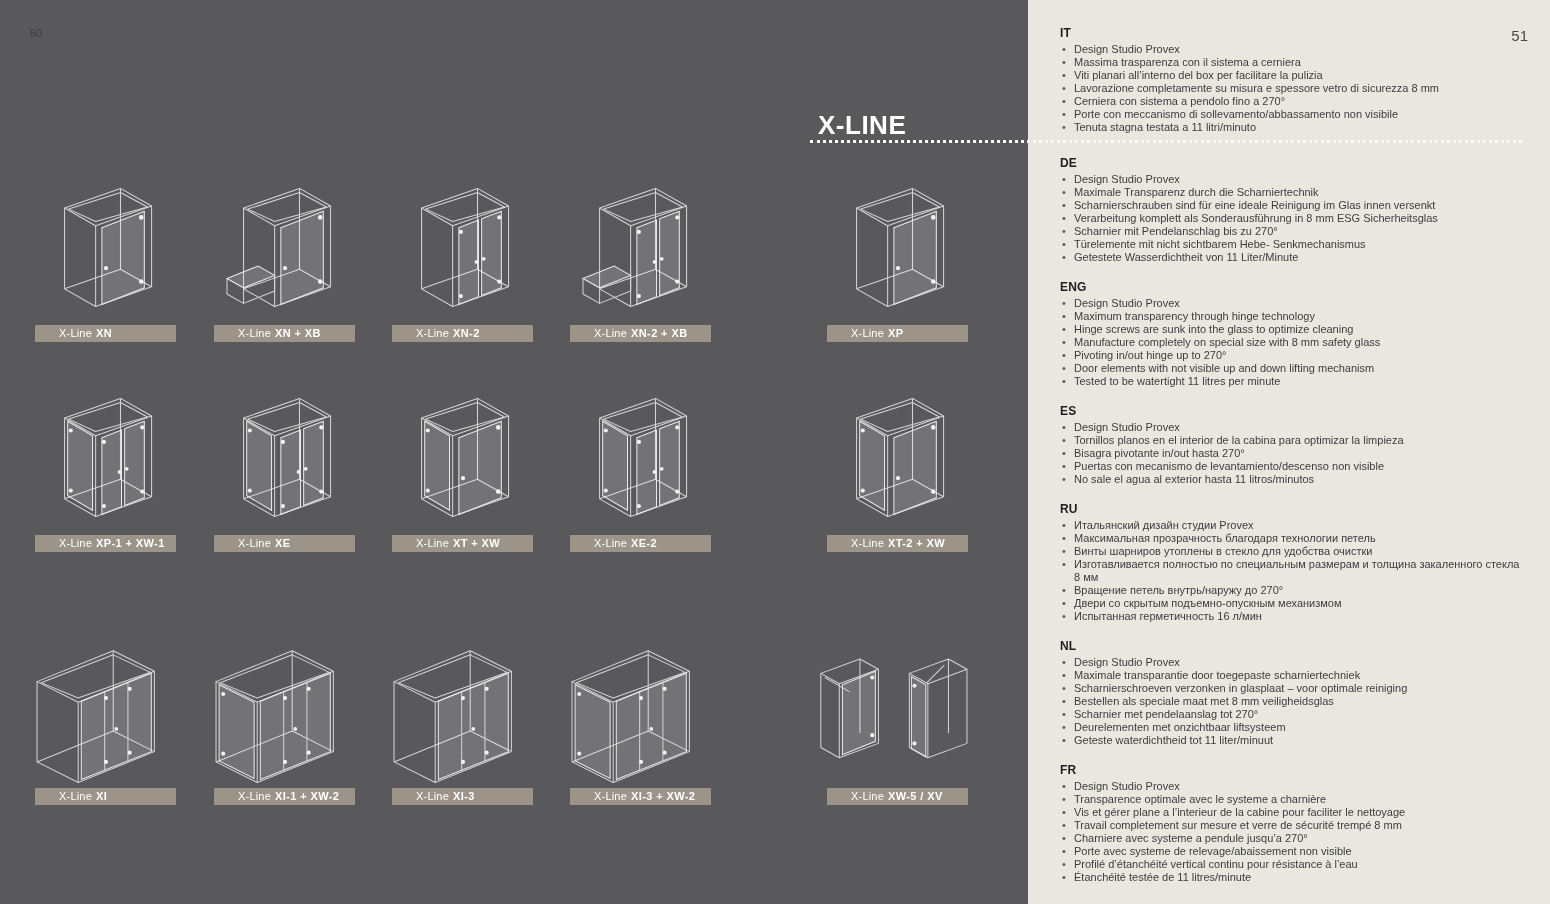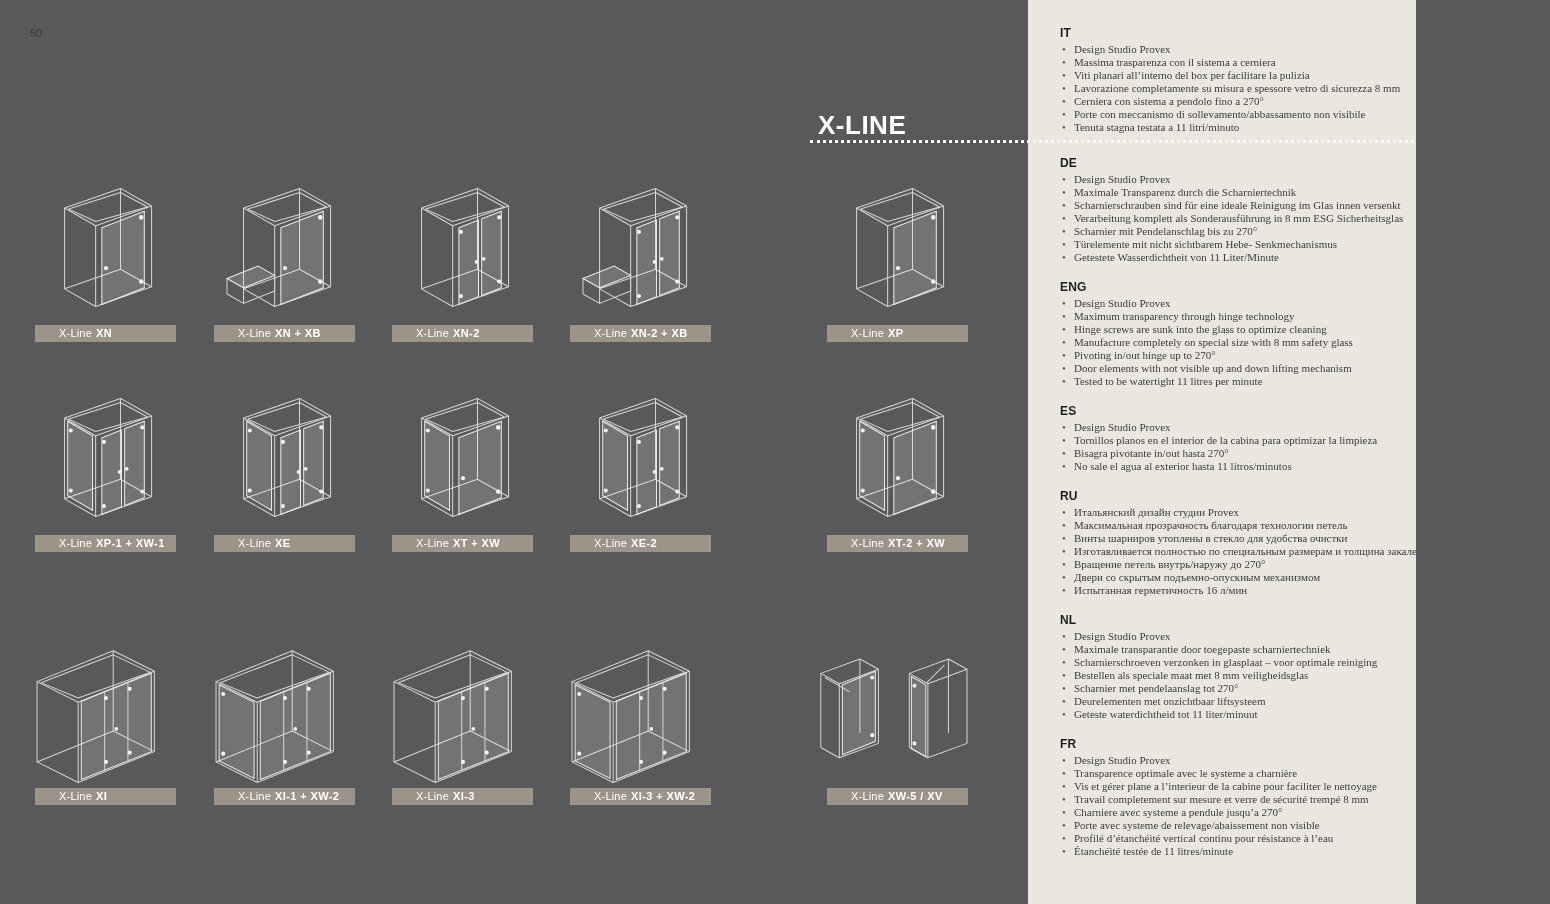--- a/index.html
+++ b/index.html
@@ -1,17 +1,17 @@
 <!DOCTYPE html>
 <html><head>
 <meta charset="utf-8">
 <style>
   * { margin:0; padding:0; box-sizing:border-box; }
   html,body { width:1550px; height:904px; background:#59585a; font-family:"Liberation Sans", sans-serif; }
-  .stage { position:relative; width:1416px; height:904px; overflow:hidden; }
+  .stage { position:relative; width:1550px; height:904px; overflow:hidden; }
 
   
   .dark-panel { position:absolute; left:0; top:0; width:1028px; height:904px; background:#59585a; }
   .page-num-left { position:absolute; left:30px; top:27px; font-size:11px; color:#3c3b3e; }
   .series-title { position:absolute; left:818px; top:110px; font-size:26px; font-weight:bold; color:#ffffff; letter-spacing:.5px; }
   .dots-divider { position:absolute; left:810px; top:140px; width:712px; height:0; border-top:3px dotted #fbfaf6; }
 
   .cell { position:absolute; width:141px; height:165px; }
   .illus { position:absolute; bottom:20px; left:50%; transform:translateX(-50%); }
   .plabel { position:absolute; bottom:0; left:0; width:141px; height:17px; line-height:17px;
@@ -21,21 +21,21 @@
   .wide .plabel { width:141px; }
 
   
   .light-panel { position:absolute; left:1028px; top:0; width:522px; height:904px; background:#e9e7e0;
                  padding:26px 30px 0 32px; }
   .page-num-right { position:absolute; right:22px; top:27px; font-size:15px; color:#4c4a46; }
   .lang { margin-bottom:16px; }
   .lang-it { margin-bottom:22px; }
   .lang h3 { font-size:12px; font-weight:bold; color:#1e1e1e; margin-bottom:3px; letter-spacing:.2px; }
   .lang ul { list-style:none; }
-  .lang li { position:relative; font-size:11px; line-height:13px; color:#3c3c3c; padding-left:14px;font-family:Liberation Serif, serif; }
+  .lang li { position:relative; font-size:11px; line-height:13px; color:#3c3c3c; padding-left:14px; }
   .lang li::before { content:"•"; position:absolute; left:2px; top:0; color:#565656; }
 
   svg .glass { fill:rgba(255,255,255,.16); stroke:#e8e8e8; stroke-width:1; }
   svg .wire  { fill:none; stroke:#d4d4d4; stroke-width:1; stroke-linejoin:round; }
   svg .dot   { fill:#f2f2f2; stroke:none; }
 </style>
 </head>
 <body>
 
 <svg width="0" height="0" style="position:absolute" aria-hidden="true">
@@ -289,20 +289,21 @@
           <li>Door elements with not visible up and down lifting mechanism</li>
           <li>Tested to be watertight 11 litres per minute</li>
         </ul>
     </section>
     <section class="lang">
       <h3>ES</h3>
       <ul>
           <li>Design Studio Provex</li>
           <li>Tornillos planos en el interior de la cabina para optimizar la limpieza</li>
           <li>Bisagra pivotante in/out hasta 270°</li>
+          <li>Puertas con mecanismo de levantamiento/descenso non visible</li>
           <li>No sale el agua al exterior hasta 11 litros/minutos</li>
         </ul>
     </section>
     <section class="lang">
       <h3>RU</h3>
       <ul>
           <li>Итальянский дизайн студии Provex</li>
           <li>Максимальная прозрачность благодаря технологии петель</li>
           <li>Винты шарниров утоплены в стекло для удобства очистки</li>
           <li>Изготавливается полностью по специальным размерам и толщина закаленного стекла 8 мм</li>

